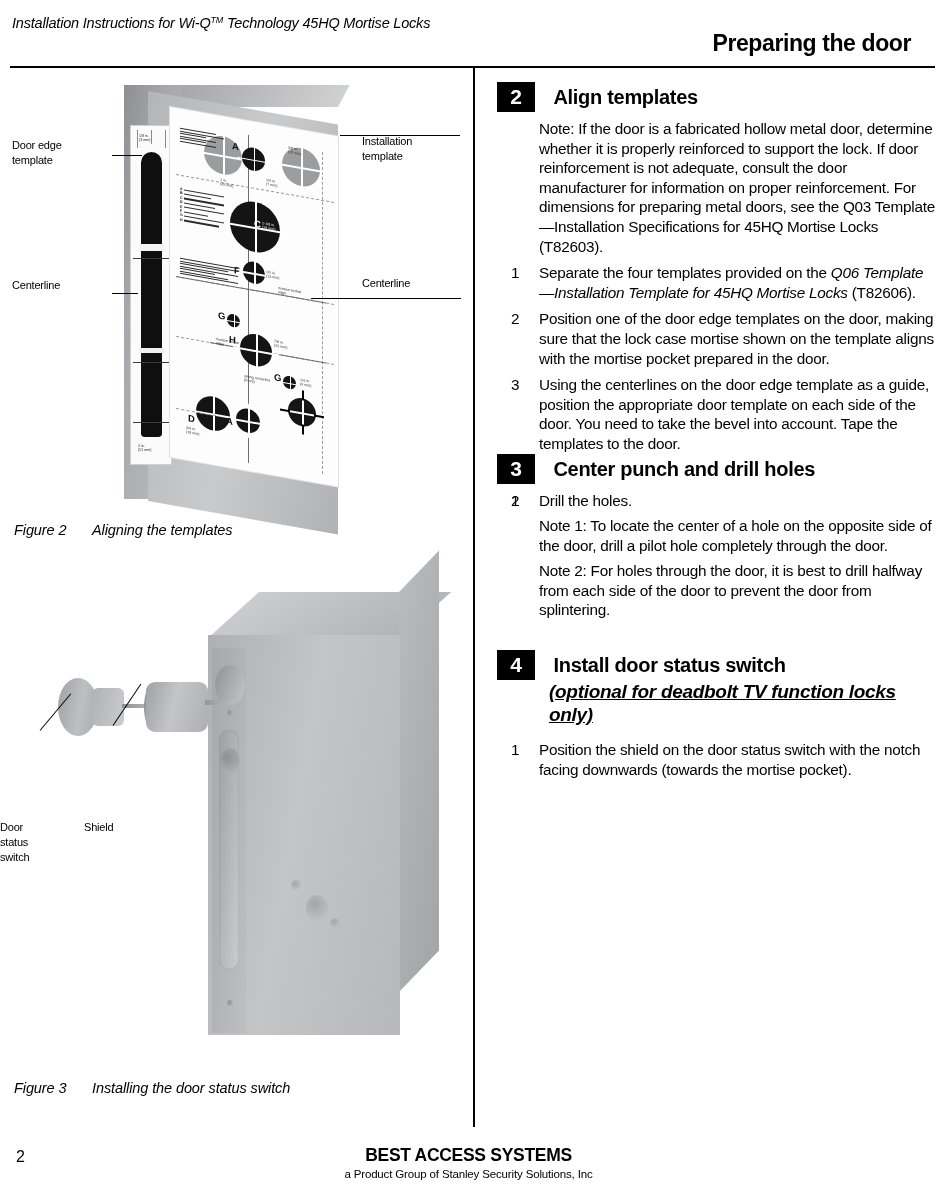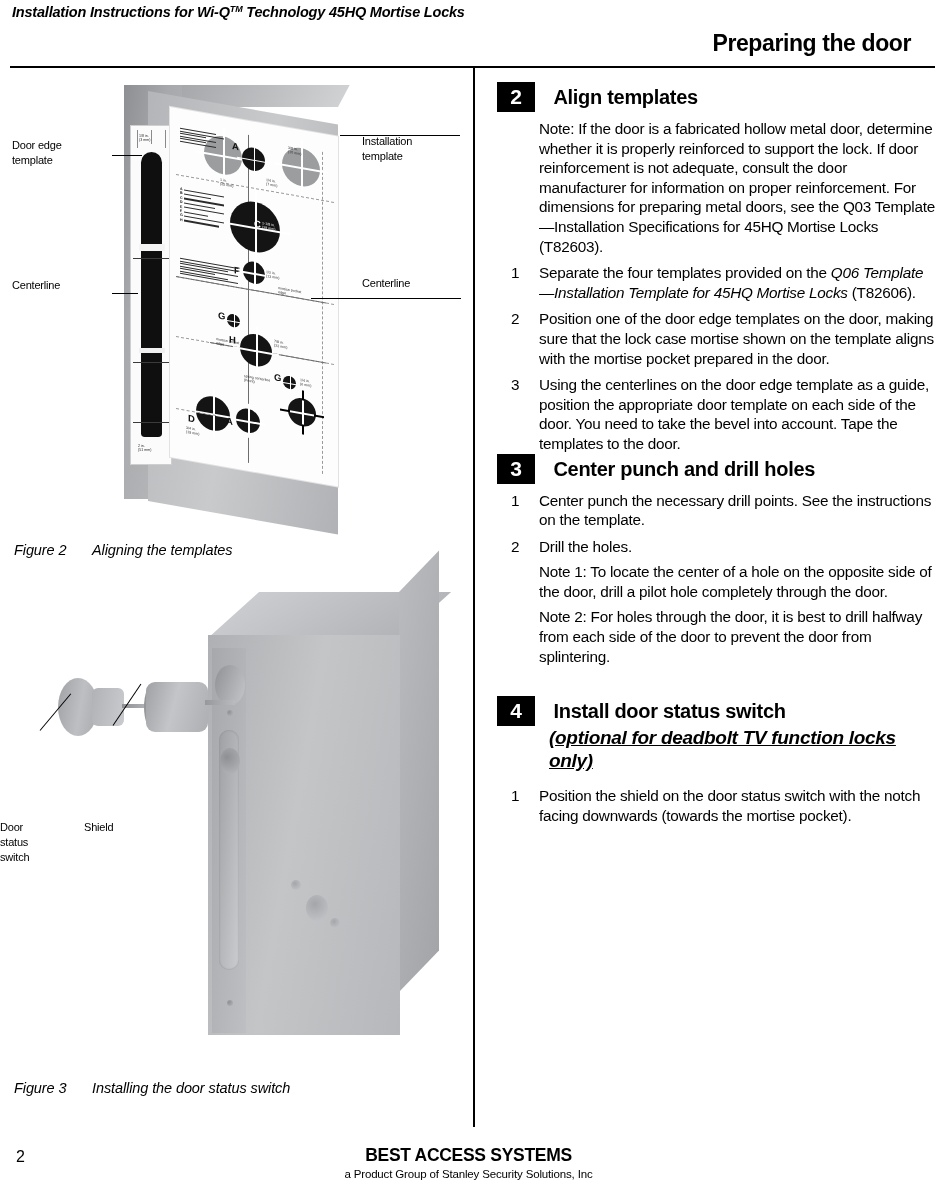--- a/index.html
+++ b/index.html
@@ -11,24 +11,24 @@
     font-family: "Liberation Sans", sans-serif;
     color: #000000;
     position: relative;
     overflow: hidden;
   }
 
   
   .running-head {
     position: absolute;
     left: 12px;
-    top: 4px;
+    top: 15px;
     font-size: 14.5px;
     font-style: italic;
-    font-weight: 700;
+    font-weight: 400;
     letter-spacing: -0.2px;
     white-space: nowrap;
   }
   .running-head .tm {
     font-size: 9px;
     vertical-align: 5px;
     font-style: italic;
   }
   .page-title {
     position: absolute;
@@ -507,21 +507,21 @@
     <div class="leader" style="left:-6px;top:208px;width:26px;"></div>
     <div class="leader" style="left:222px;top:50px;width:120px;"></div>
     <div class="leader" style="left:193px;top:213px;width:150px;"></div>
   </div>
 
   <div class="callout" style="left:12px;top:68px;">Door edge<br>template</div>
   <div class="callout" style="left:12px;top:208px;">Centerline</div>
   <div class="callout" style="left:362px;top:64px;">Installation<br>template</div>
   <div class="callout" style="left:362px;top:206px;">Centerline</div>
 
-  <div class="fig-caption" style="left:14px;top:472px;font-style:italic;">
+  <div class="fig-caption" style="left:14px;top:452px;font-style:italic;">
     <span class="fig-num">Figure 2</span><span>Aligning the templates</span>
   </div>
 
   <div class="fig3">
     <div class="case-top"></div>
     <div class="case-right"></div>
     <div class="case-body"></div>
     <div class="case-face-rail"></div>
     <div class="switch-bore"></div>
     <div class="rail-slot"></div>
@@ -572,21 +572,21 @@
   <div class="numitem">
     <span class="n">3</span><span>Using the centerlines on the door edge template as a guide, position the appropriate door template on each side of the door. You need to take the bevel into account. Tape the templates to the door.</span>
   </div>
 
   <div class="step-head sp-before-3">
     <span class="badge">3</span>
     <span class="step-title">Center punch and drill holes</span>
   </div>
 
   <div class="numitem">
-    <span class="n">1</span><span>Center punch the necessary drill points. See the instructions on the template.</span>
+    <span class="n">1</span>
   </div>
 
   <div class="numitem">
     <span class="n">2</span><span>Drill the holes.</span>
     <div class="sub">Note 1: To locate the center of a hole on the opposite side of the door, drill a pilot hole completely through the door.</div>
     <div class="sub">Note 2: For holes through the door, it is best to drill halfway from each side of the door to prevent the door from splintering.</div>
   </div>
 
   <div class="step-head sp-before-4">
     <span class="badge">4</span>

